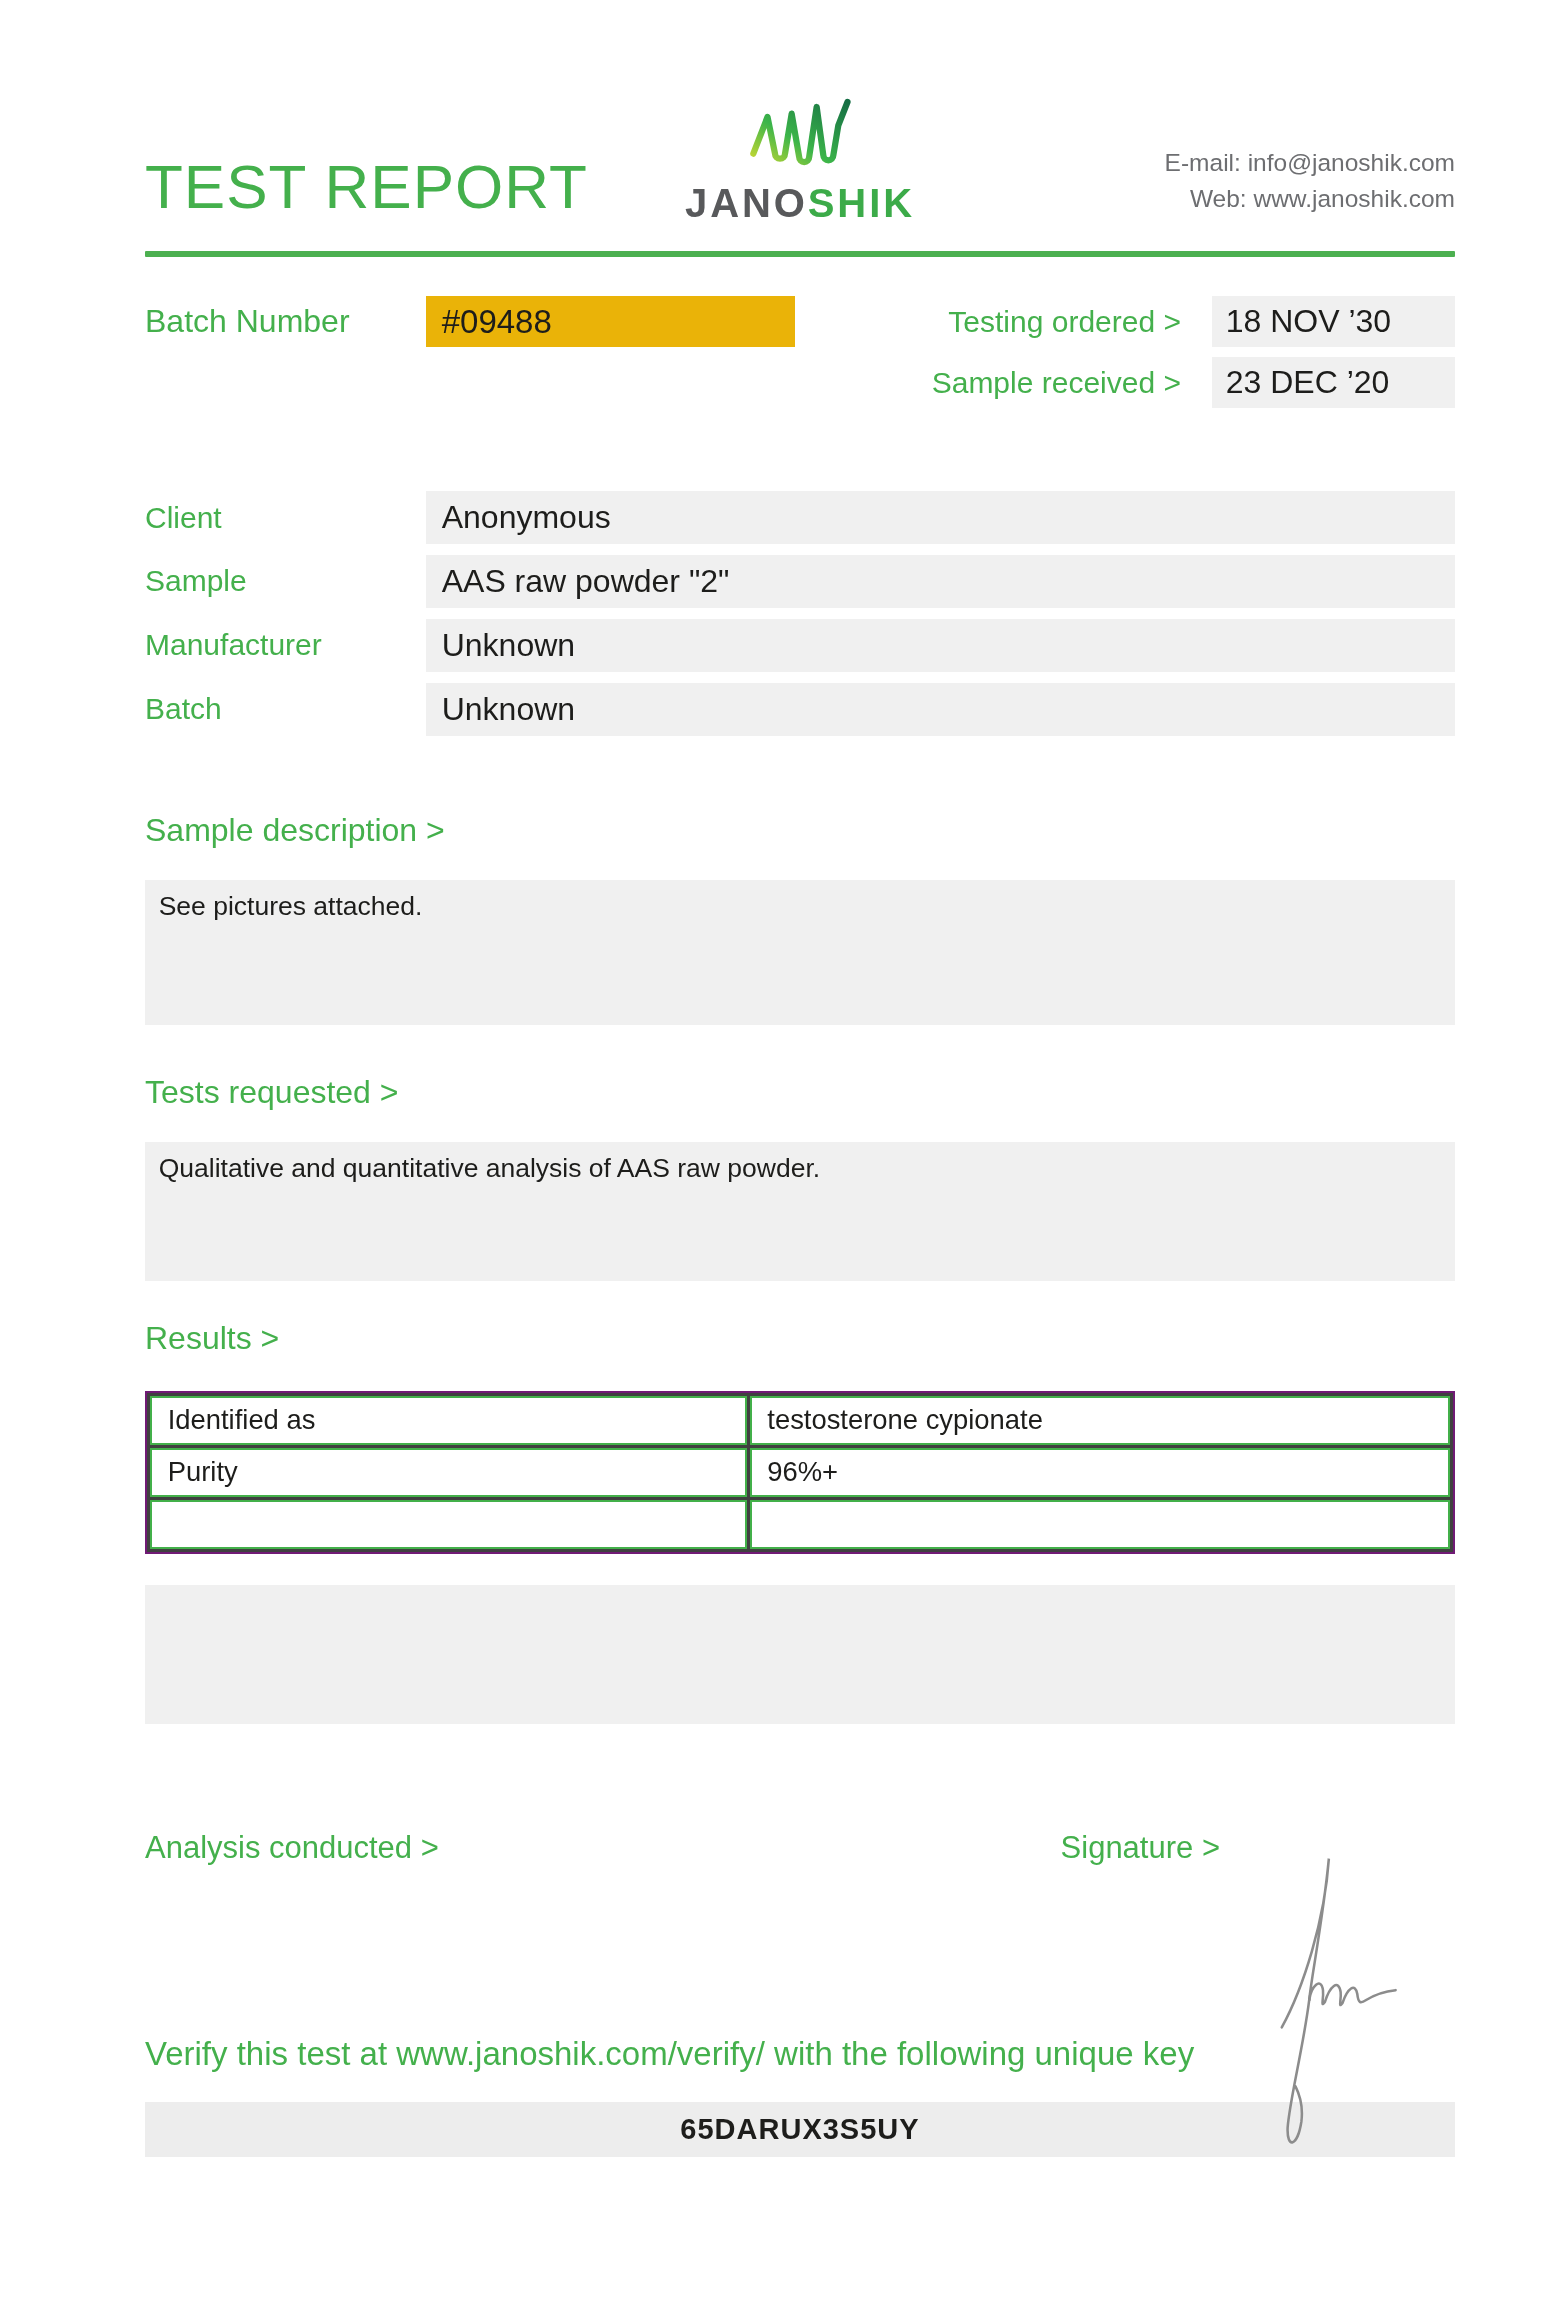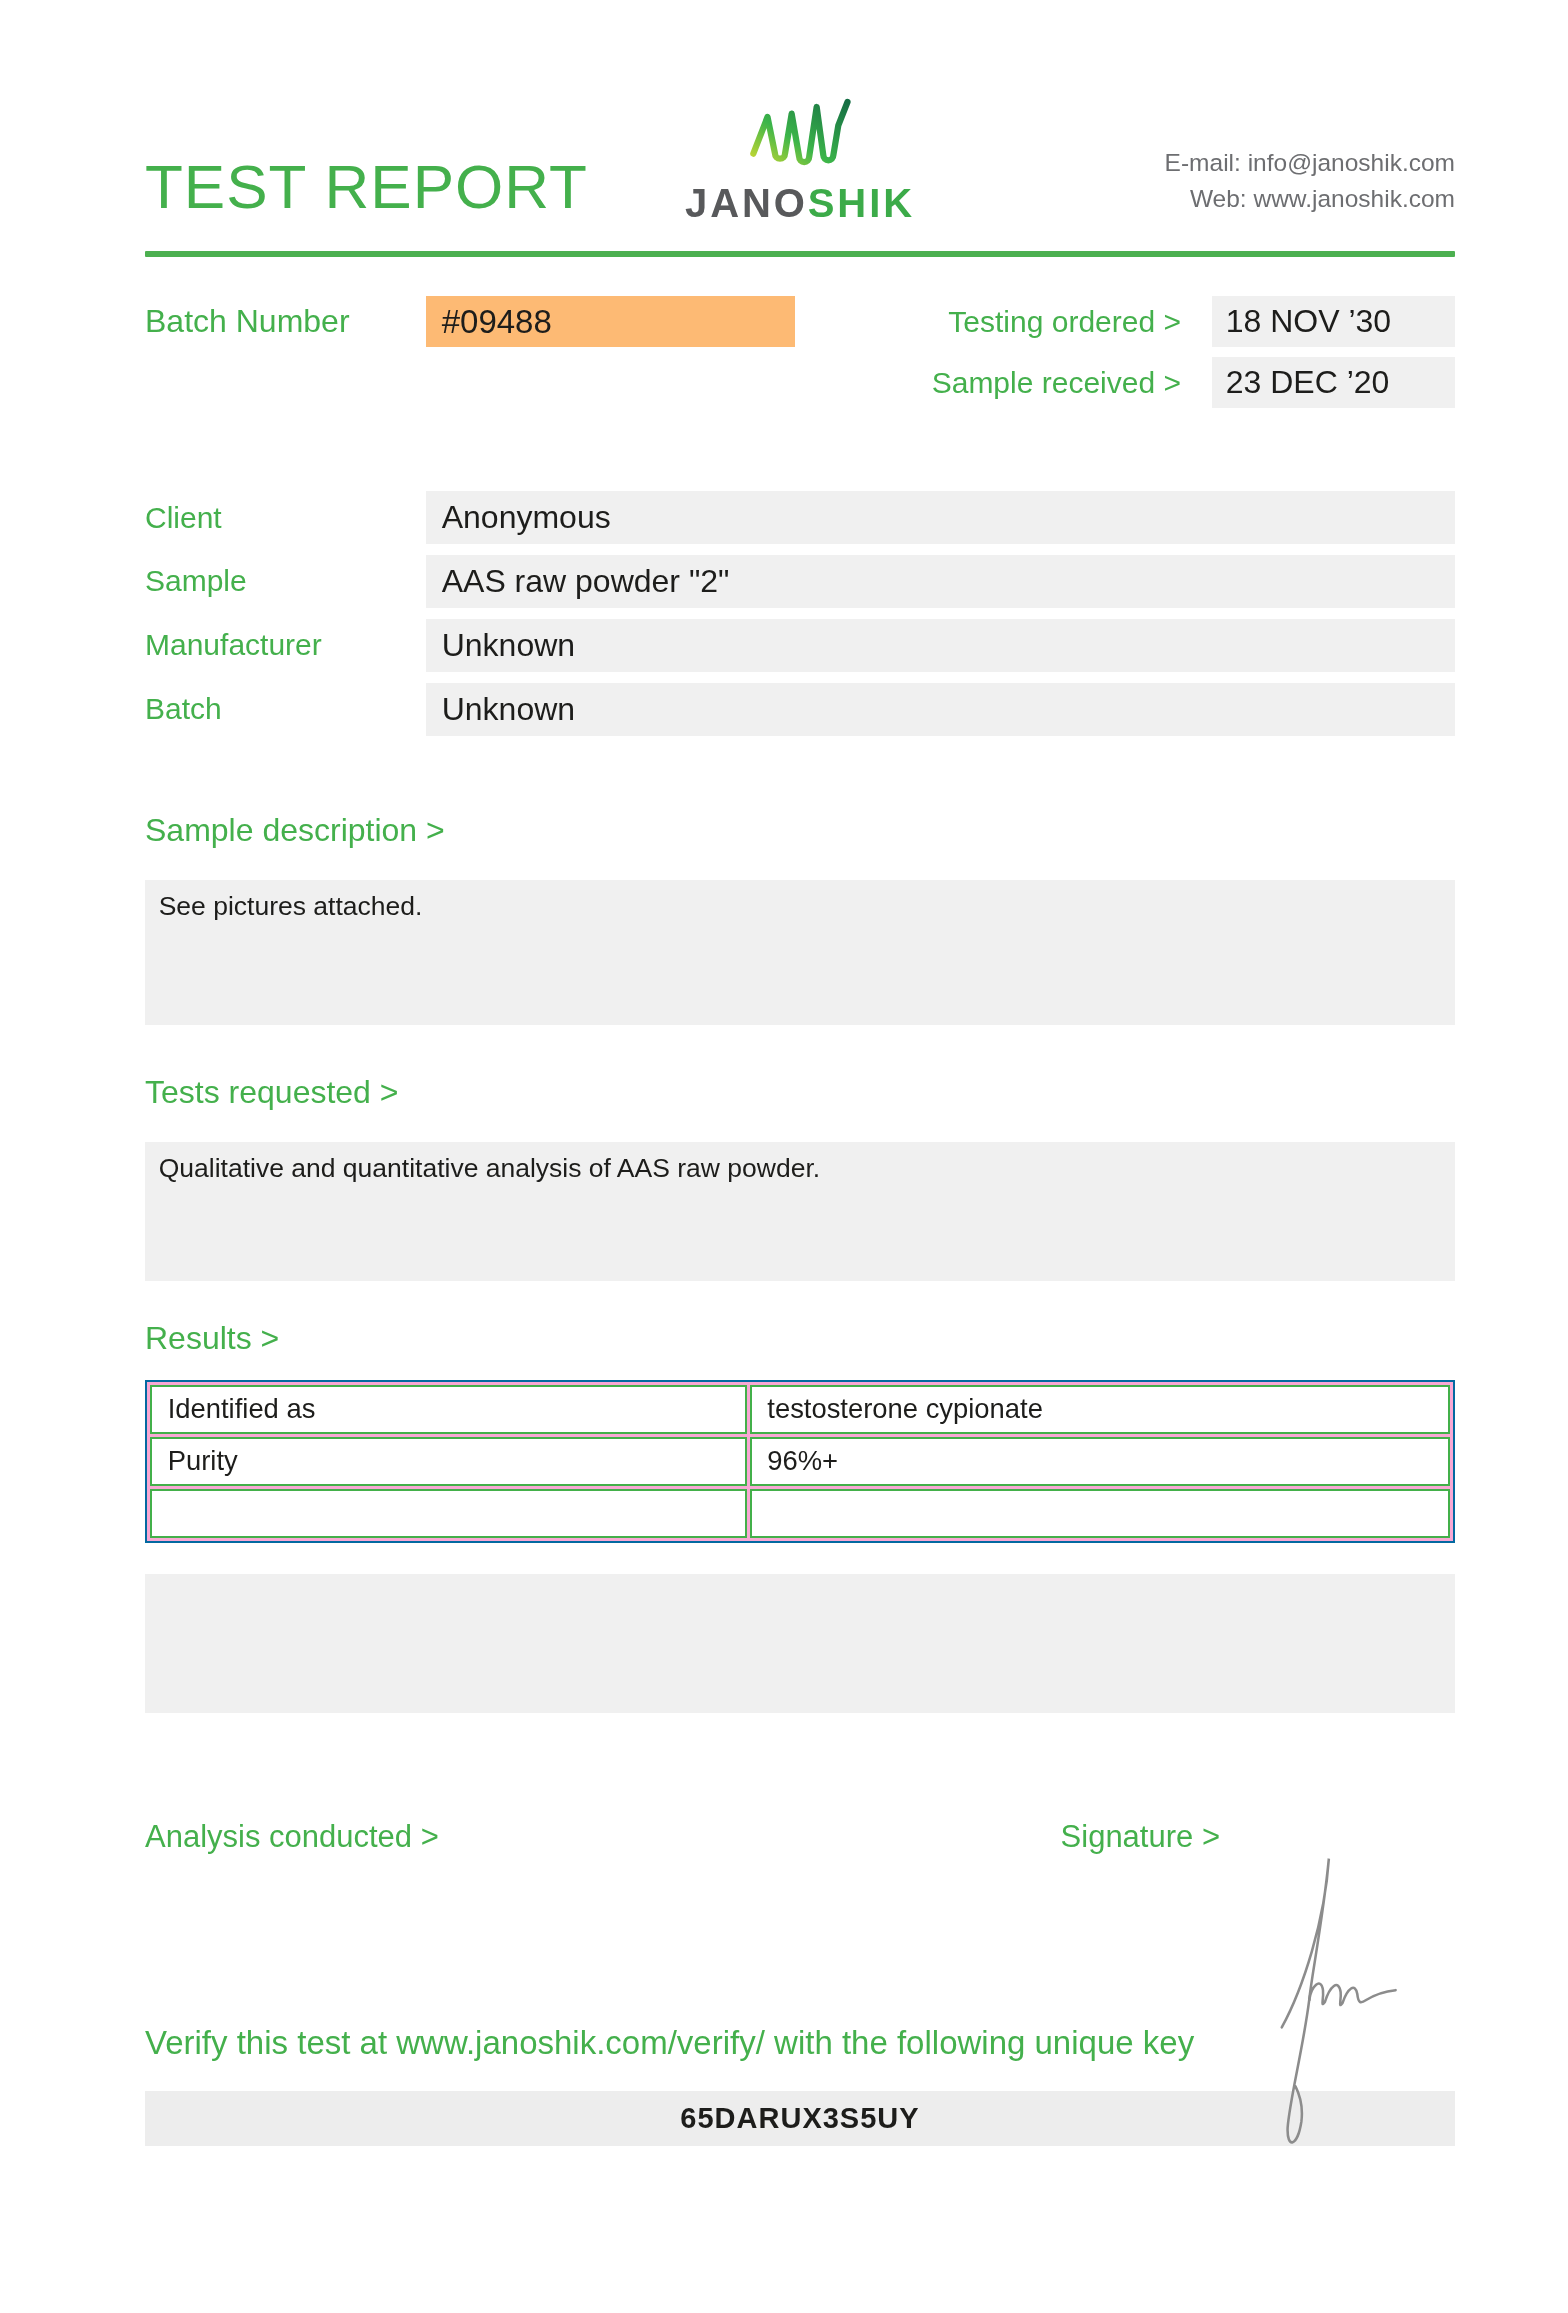--- a/index.html
+++ b/index.html
@@ -28,21 +28,21 @@
 
   .divider { margin-top: 24.5px; height: 6.9px; background: #4cb050; border-radius: 1px; }
 
   
   .meta { margin-top: 39px; }
   .meta-row { display: flex; align-items: stretch; }
   .meta-row + .meta-row { margin-top: 9.8px; }
   .meta-left { display: flex; align-items: center; width: 650px; }
   .meta-label { color: #44b04c; font-size: 32px; width: 281px; }
   .task-box {
-    background: #fdba74; width: 369px; height: 51px;
+    background: #eab308; width: 369px; height: 51px;
     display: flex; align-items: center; padding: 0 15.7px;
     font-size: 33px; color: #1d1d1b;
   }
   .meta-right { margin-left: auto; display: flex; align-items: center; }
   .meta-right .meta-label { width: auto; margin-right: 31px; font-size: 30px; }
   .date-box {
     background: #f0f0f0; width: 243px; height: 51px;
     display: flex; align-items: center; padding: 0 13.7px;
     font-size: 32px; color: #1d1d1b; white-space: nowrap;
   }
@@ -65,23 +65,23 @@
   .h-comments   { margin-top: 35px; }
   .gray-box {
     margin-top: 31px; background: #f0f0f0;
     min-height: 139px; padding: 11.8px 13.7px;
     font-size: 26.5px; color: #1d1d1b;
   }
   .box-sampledesc { min-height: 145px; }
 
   
   .results-table {
-    margin-top: 23px; width: 100%;
+    margin-top: 34px; width: 100%;
     border-collapse: separate; border-spacing: 3.9px;
-    border: 2px solid #0369a1; background: #f9a8d4;
+    border: 2px solid #701a75; background: #404040;
   }
   .results-table td {
     border: 2px solid #43b04a;
     height: 49px; padding: 2px 15.7px;
     font-size: 27.4px; color: #1d1d1b; background: #ffffff;
   }
   .results-table td.c1 { width: 46%; }
   .results-table td.c2 { width: 54%; }
 
   

